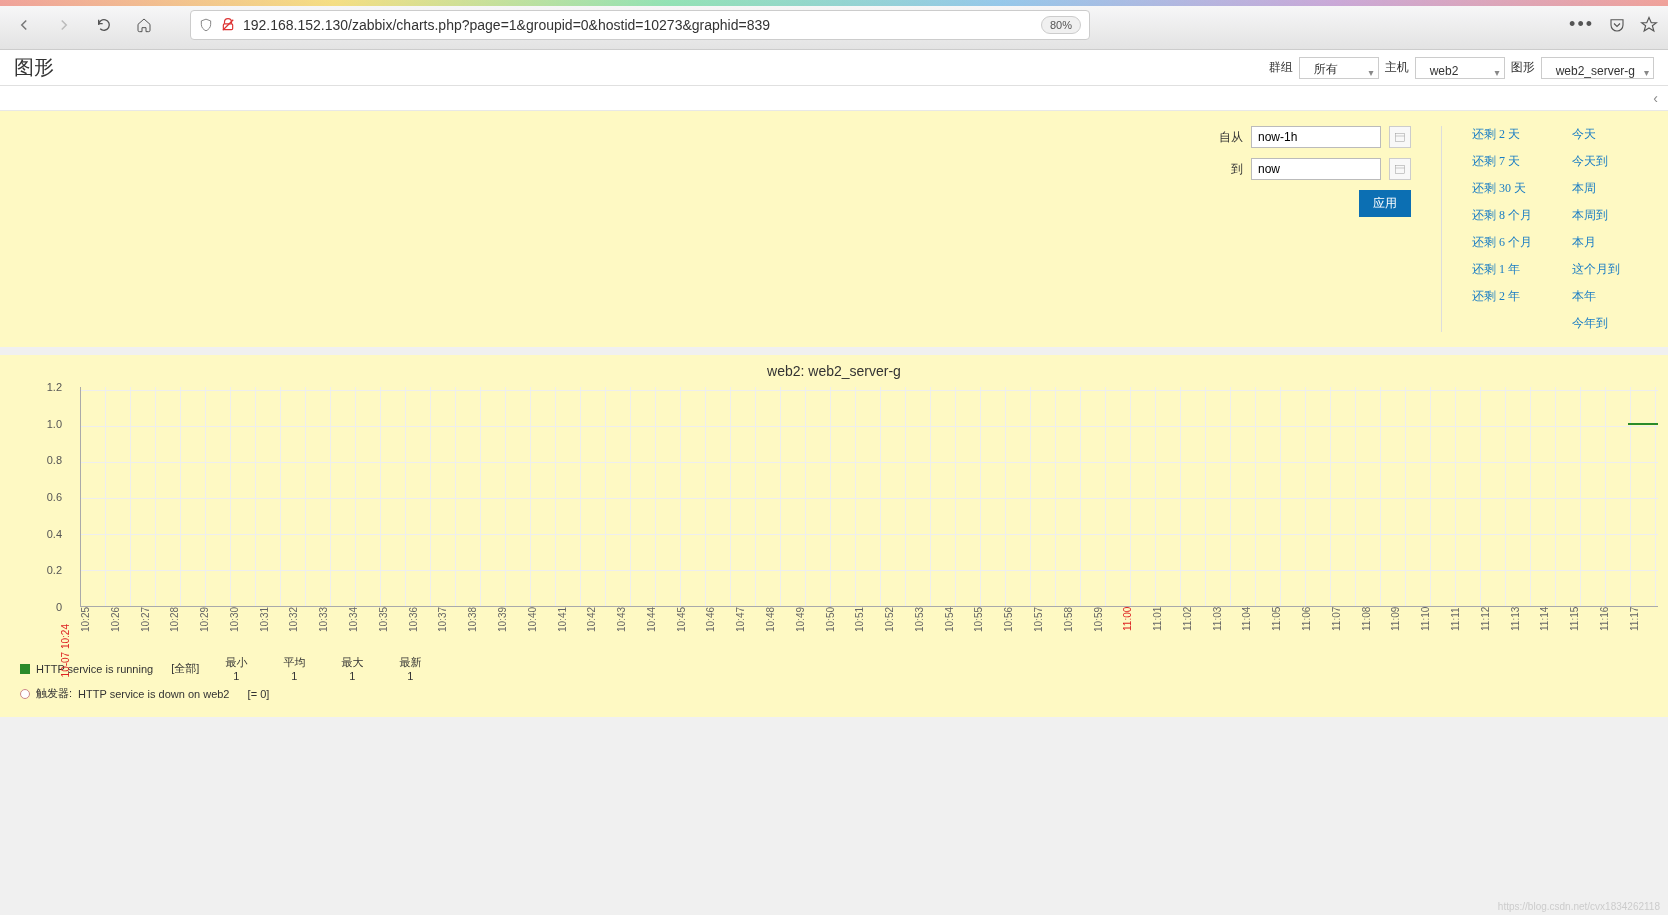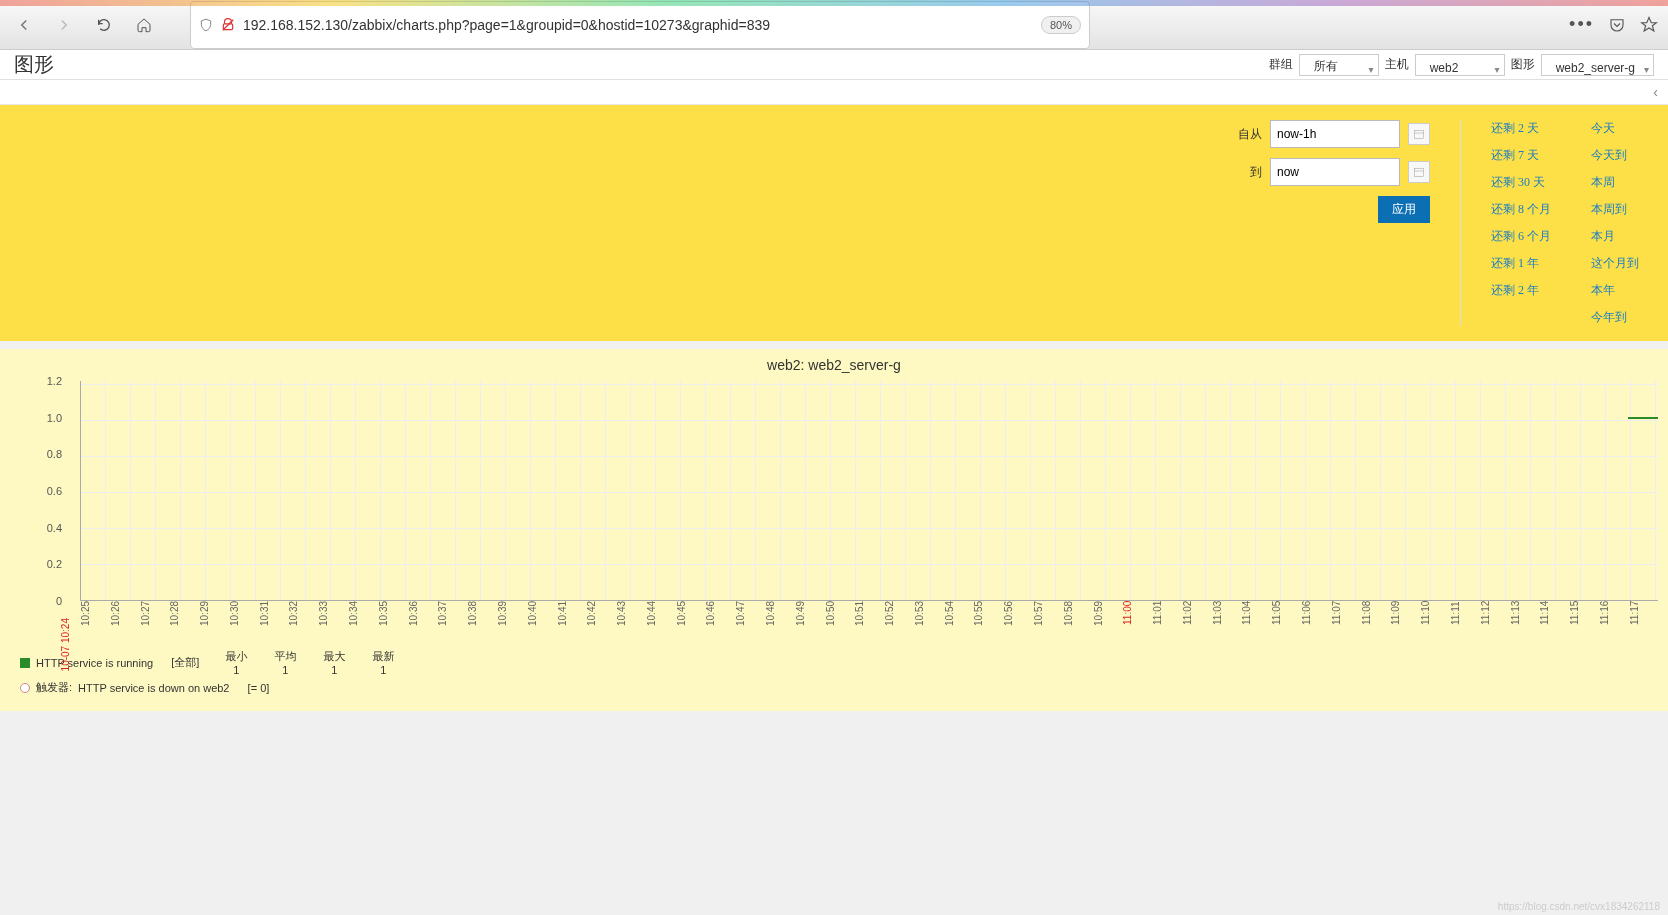--- a/index.html
+++ b/index.html
@@ -2,42 +2,42 @@
 <html><head>
 <meta charset="utf-8">
 <style>
 * { box-sizing: border-box; margin: 0; padding: 0; }
 body { font-family: Arial, "Microsoft YaHei", sans-serif; font-size: 12px; background: #f0f0f0; color: #333; }
 
 
 .browser-chrome { height: 50px; background: linear-gradient(#f9f9fa, #e3e3e3); border-bottom: 1px solid #ccc; display: flex; align-items: center; padding: 0 10px; gap: 12px; position: relative; }
 .browser-chrome::before { content:""; position:absolute; top:0; left:0; right:0; height:6px; background: linear-gradient(90deg,#e74c3c,#f1c40f,#2ecc71,#3498db,#9b59b6,#e74c3c); opacity:.5; }
 .nav-btn { width: 28px; height: 28px; display: flex; align-items: center; justify-content: center; color: #555; border-radius: 4px; cursor: pointer; }
-.url-bar { flex: 1; max-width: 900px; height: 48px; background: #fff; border: 1px solid #ccc; border-radius: 4px; display: flex; align-items: center; padding: 0 8px; gap: 8px; margin: 0 20px; }
+.url-bar { flex: 1; max-width: 900px; height: 30px; background: #fff; border: 1px solid #ccc; border-radius: 4px; display: flex; align-items: center; padding: 0 8px; gap: 8px; margin: 0 20px; }
 .url-bar .shield { width: 14px; height: 14px; }
 .url-text { font-size: 14px; color: #333; flex: 1; white-space: nowrap; overflow: hidden; }
 .zoom-badge { background: #f0f0f0; border: 1px solid #ccc; border-radius: 10px; padding: 2px 8px; font-size: 11px; color: #555; }
 .right-icons { display: flex; gap: 14px; align-items: center; margin-left: auto; color: #555; }
 
 
-.page-header { display: flex; align-items: center; padding: 8px 14px; background: #fff; border-bottom: 1px solid #e0e0e0; height: 30px; }
+.page-header { display: flex; align-items: center; padding: 8px 14px; background: #fff; border-bottom: 1px solid #e0e0e0; height: 36px; }
 .page-title { font-size: 20px; font-weight: normal; color: #333; }
 .filter-group { margin-left: auto; display: flex; align-items: center; gap: 6px; }
 .filter-label { font-size: 12px; color: #333; }
 .filter-select { border: 1px solid #ccc; background: #fff; height: 22px; padding: 0 18px 0 14px; font-size: 12px; position: relative; display: inline-flex; align-items: flex-end; min-width: 80px; }
 .filter-select::after { content: "▾"; position: absolute; right: 4px; color: #888; font-size: 10px; }
 
 .collapse-bar { text-align: right; padding: 4px 10px; background: #fff; color: #888; font-size: 14px; border-bottom: 1px solid #e8e8e8; }
 
 
-.time-panel { background: #fde047; display: flex; padding: 15px 9px 15px 10px; margin-bottom: 8px; }
+.time-panel { background: #fef9c3; display: flex; padding: 15px 28px 15px 10px; margin-bottom: 8px; }
 .time-inputs { margin-left: auto; display: flex; flex-direction: column; gap: 10px; padding-right: 30px; border-right: 1px solid #ddd; }
 .time-row { display: flex; align-items: center; gap: 8px; justify-content: flex-end; }
 .time-row label { font-size: 12px; color: #333; min-width: 30px; text-align: right; }
-.time-input { border: 1px solid #bbb; height: 28px; width: 130px; padding: 0 6px; font-size: 12px; }
+.time-input { border: 1px solid #bbb; height: 22px; width: 130px; padding: 0 6px; font-size: 12px; }
 .cal-btn { width: 22px; height: 22px; border: 1px solid #ccc; background: #f8f8f8; display: flex; align-items: center; justify-content: center; font-size: 12px; color: #888; }
 .apply-row { display: flex; justify-content: flex-end; }
 .apply-btn { background: #0c6fb3; color: #fff; border: none; padding: 5px 14px; font-size: 12px; cursor: pointer; }
 
 .quick-links { display: flex; gap: 40px; padding: 0 20px 0 30px; font-family: Liberation Serif, serif; }
 .quick-col { display: flex; flex-direction: column; gap: 10px; }
 .quick-col a { color: #1a7dc4; text-decoration: none; font-size: 12px; white-space: nowrap; }
 
 
 .chart-panel { background: #fef9c3; padding: 8px 0 10px 0; }
@@ -50,21 +50,21 @@
 .x-axis { position: absolute; left: 70px; right: 0; bottom: 0; height: 40px; display: flex; }
 .x-tick { writing-mode: vertical-rl; transform: rotate(180deg); font-size: 10px; color: #666; flex: 1; text-align: right; padding-top: 2px; white-space: nowrap; }
 .x-tick.red { color: #d22; }
 .date-label { position: absolute; left: 50px; bottom: -30px; writing-mode: vertical-rl; transform: rotate(180deg); font-size: 10px; color: #d22; }
 
 .legend { padding: 8px 20px 2px 20px; font-size: 11px; color: #333; }
 .legend-row { display: flex; align-items: center; gap: 6px; margin-bottom: 4px; }
 .legend-swatch { width: 10px; height: 10px; display: inline-block; }
 .legend-swatch.green { background: #2a8b2a; }
 .legend-swatch.circle { border: 1px solid #c88; border-radius: 50%; background: #fff; }
-.legend-stats { display: inline-flex; gap: 27px; margin-left: 20px; }
+.legend-stats { display: inline-flex; gap: 36px; margin-left: 20px; }
 .stat-col { display: flex; flex-direction: column; align-items: center; font-size: 11px; }
 
 .watermark { position: fixed; right: 8px; bottom: 3px; font-size: 10px; color: #ccc; }
 </style>
 </head>
 <body>
 
 <div class="browser-chrome">
   <div class="nav-btn">
     <svg width="18" height="18" viewBox="0 0 24 24">

